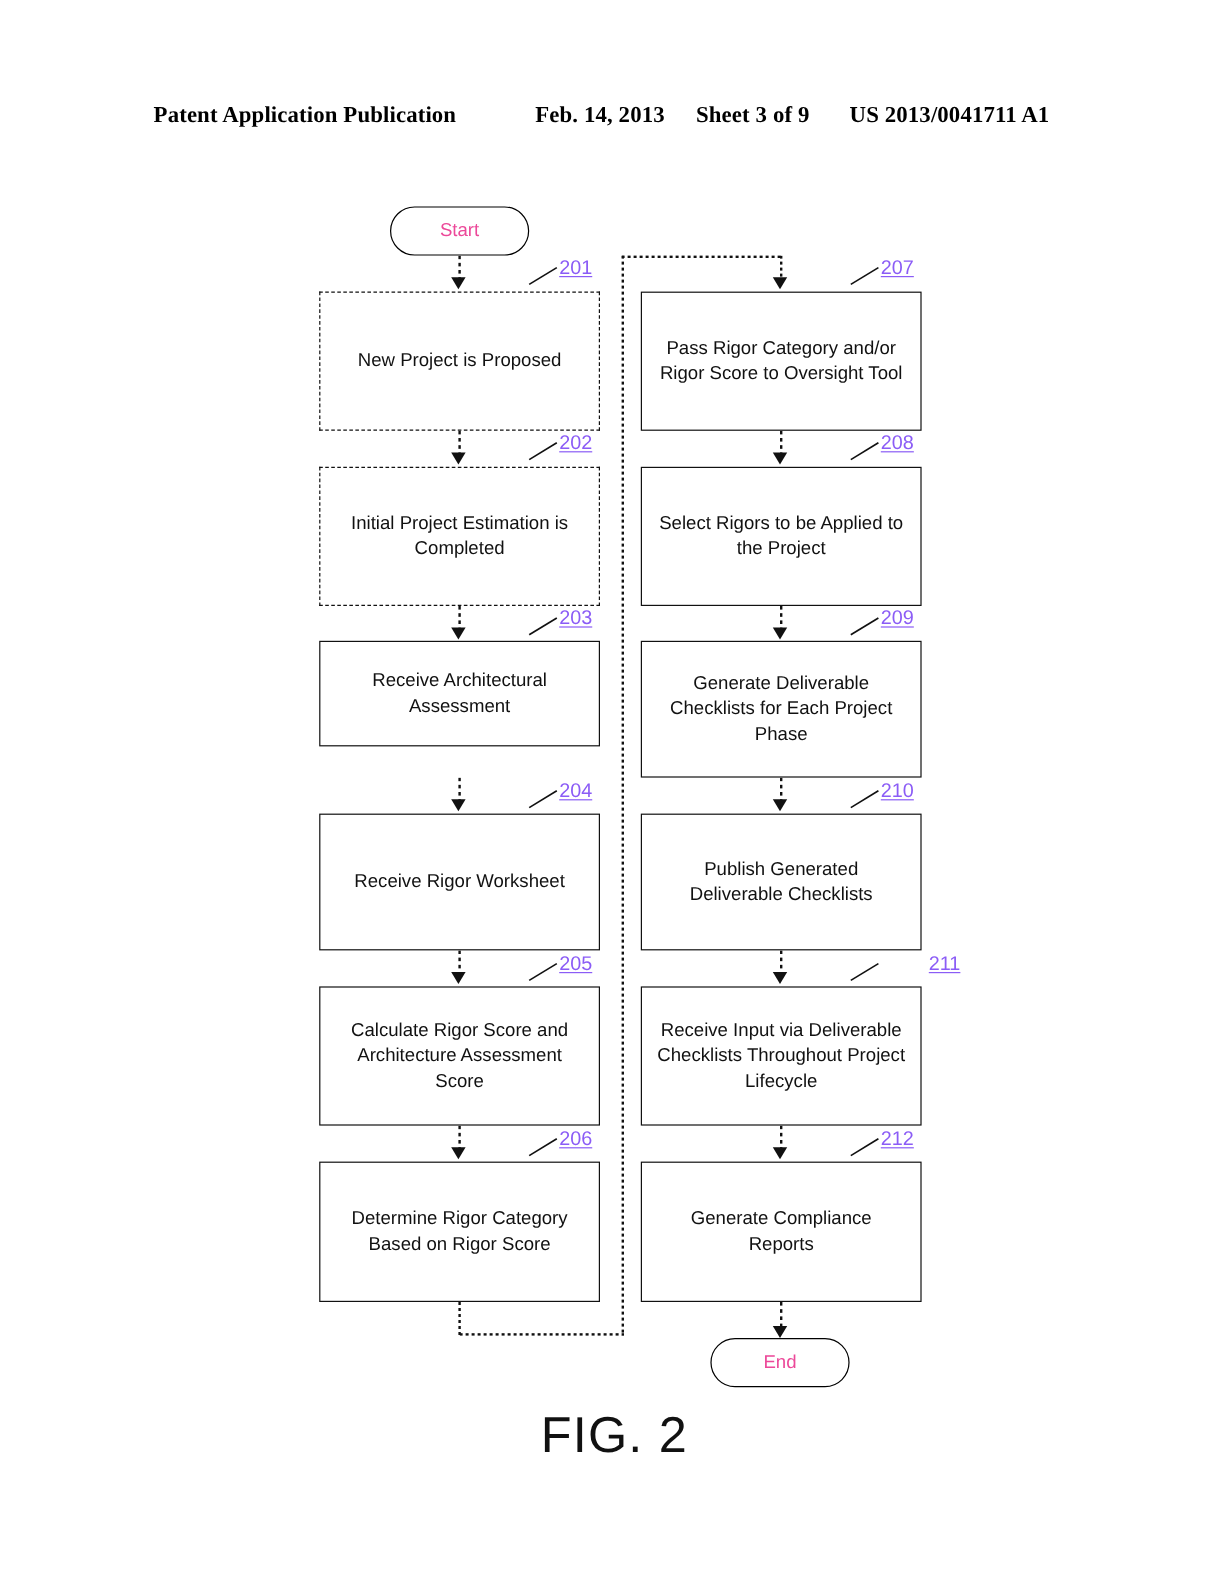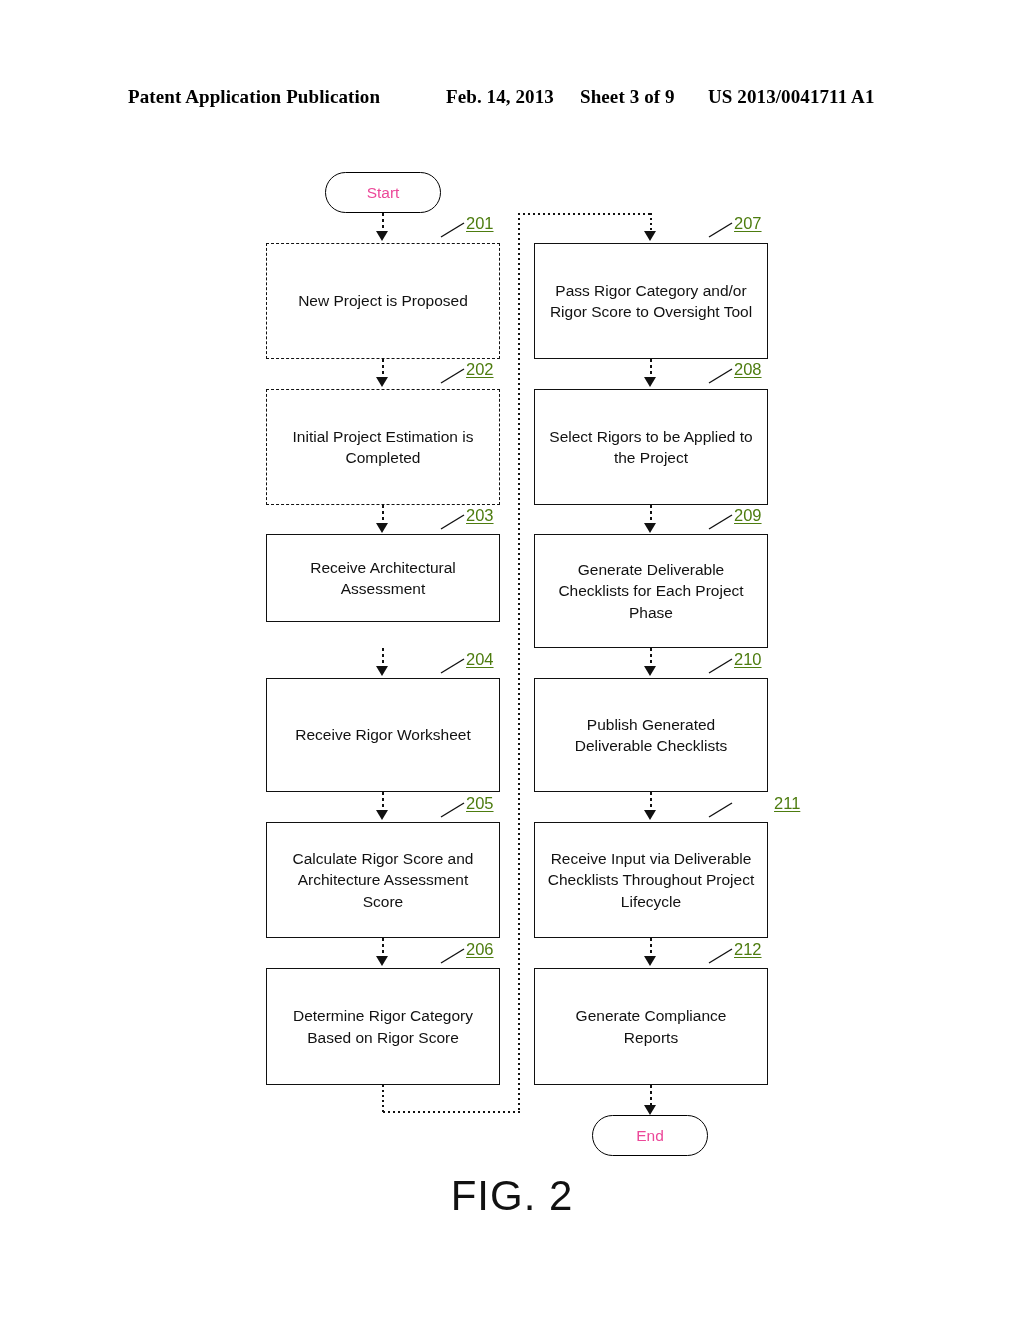--- a/index.html
+++ b/index.html
@@ -89,21 +89,21 @@
   .pbox.solid  { border: 1.3px solid #111; }
   .pbox.dashed { border: 1.7px dashed #111; }
 
   .pbox .ptext { display: block; width: 100%; }
 
   
   .refnum {
     position: absolute;
     font-size: 16.5px;
     font-family: "Liberation Sans", sans-serif;
-    color: #4d7c0f;
+    color: #8b5cf6;
     text-decoration: underline;
     text-underline-offset: 2px;
     white-space: nowrap;
   }
   
   .leader {
     position: absolute;
     width: 26px;
     height: 16px;
     overflow: visible;

